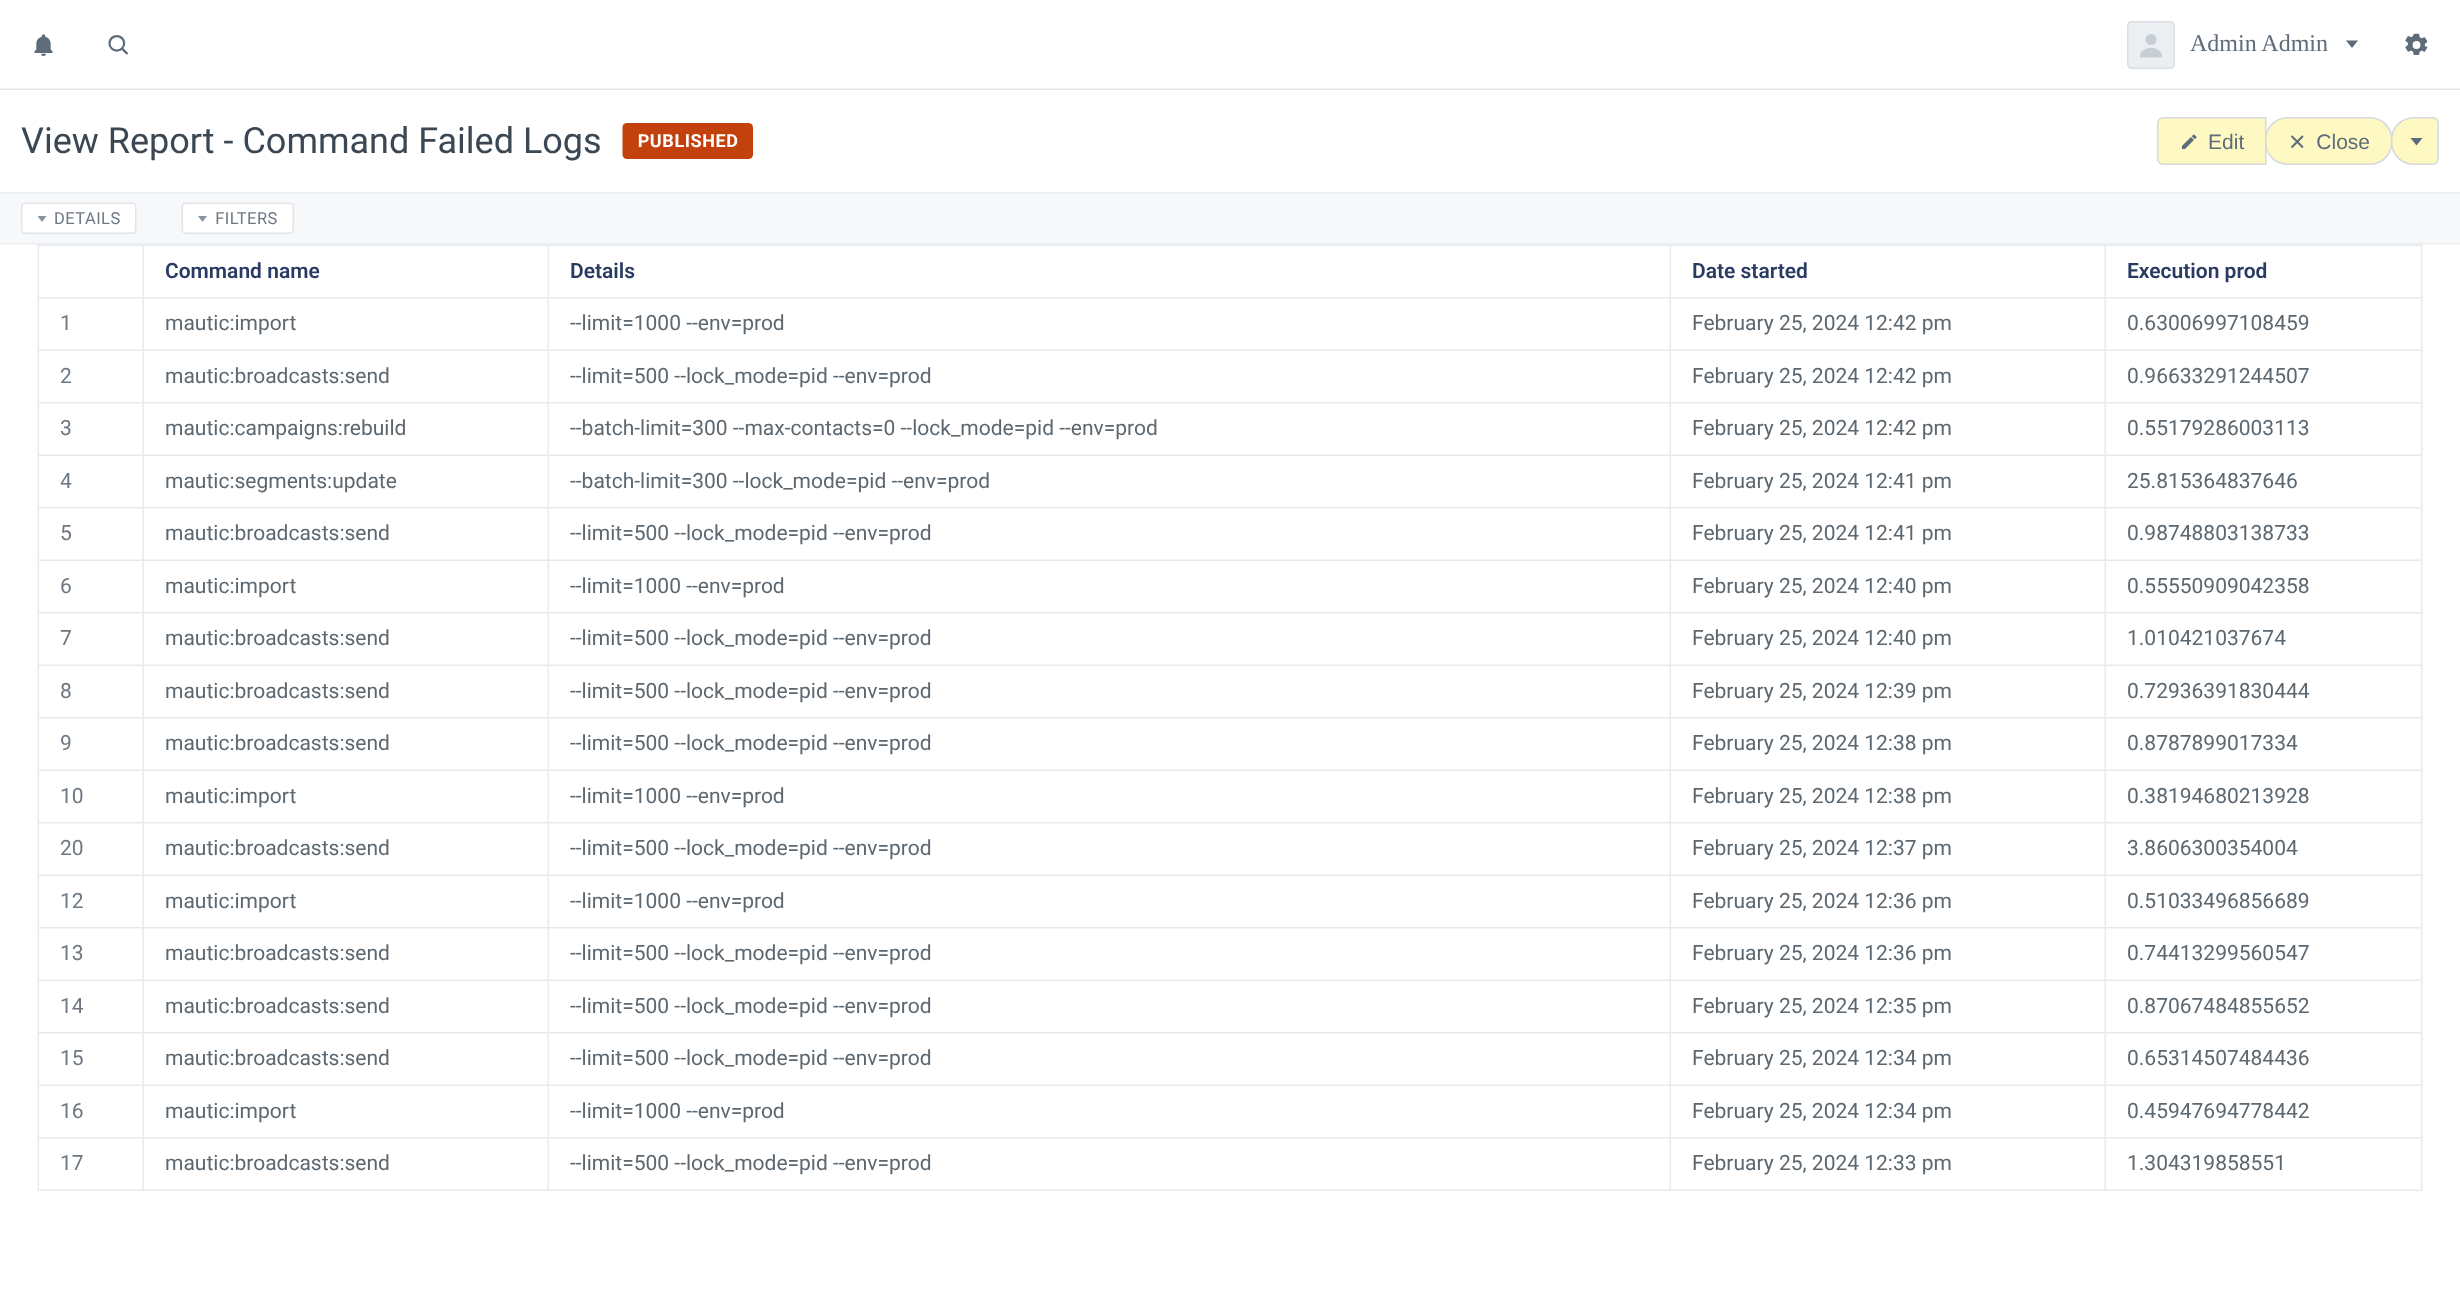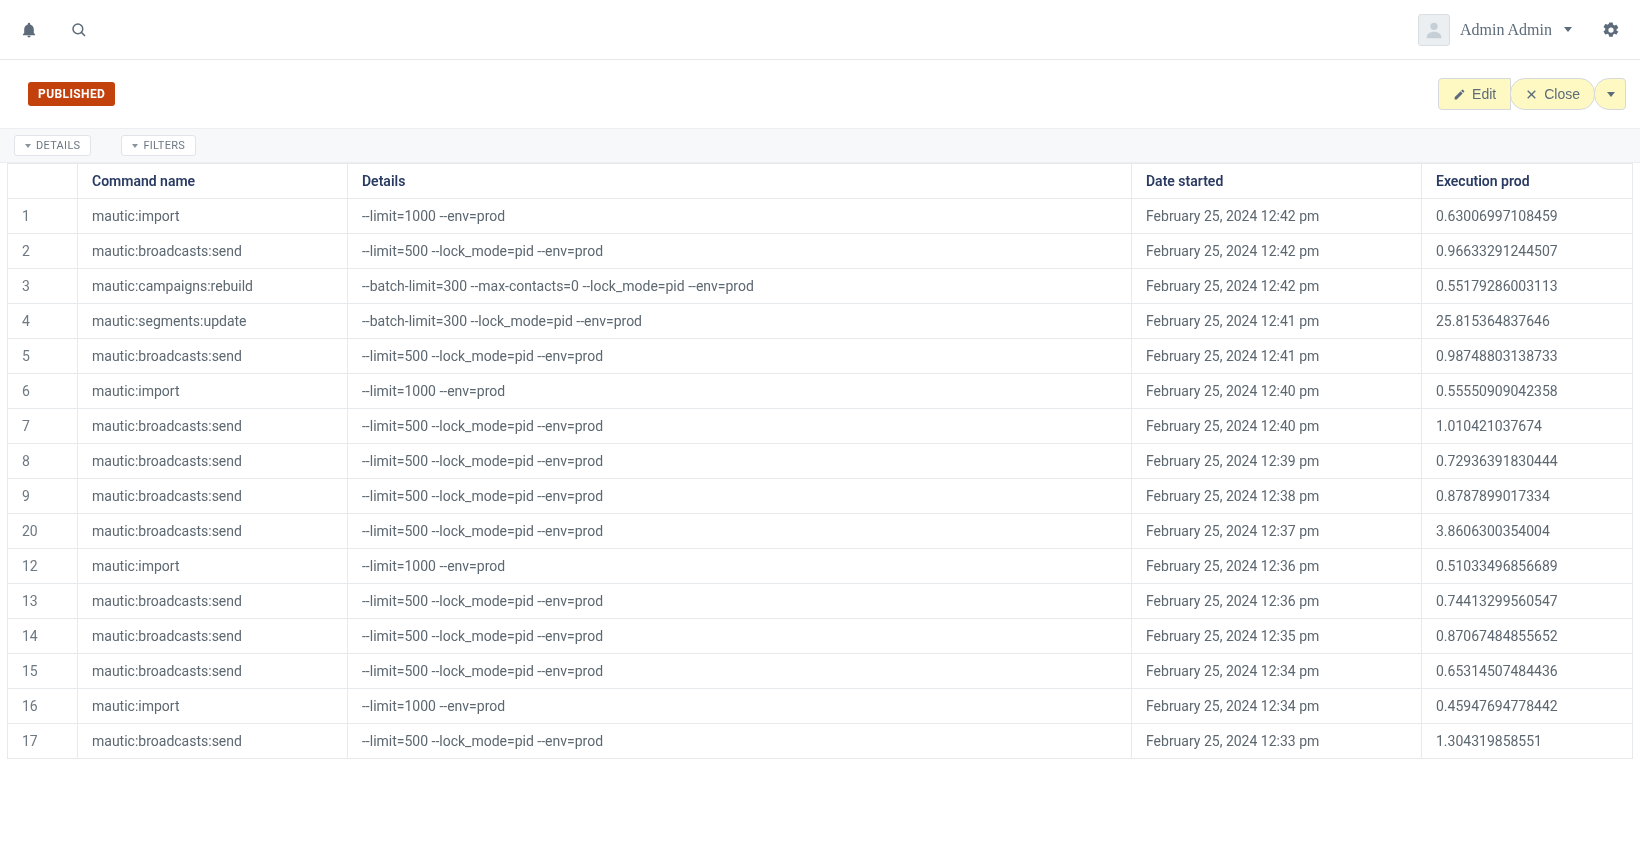--- a/index.html
+++ b/index.html
@@ -98,21 +98,21 @@
     color: #6c7884;
     cursor: pointer;
   }
   .subtab .tri {
     width: 0; height: 0;
     border-left: 3px solid transparent; border-right: 3px solid transparent;
     border-top: 4px solid #8a94a0;
   }
 
   
-  .table-wrap { padding: 0 7px 20px; }
+  .table-wrap { padding: 0 25px 20px; }
   table.grid {
     width: 100%;
     border-collapse: separate;
     border-spacing: 0;
     border: 1px solid #e7eaed;
     border-bottom: none;
   }
   table.grid th, table.grid td {
     border-bottom: 1px solid #e7eaed;
     border-right: 1px solid #e7eaed;
@@ -164,20 +164,21 @@
     <span class="caret-down"></span>
   </div>
   <span class="icon-btn gear">
     <svg viewBox="0 0 24 24" fill="currentColor">
         <path d="M19.4 13a7.8 7.8 0 0 0 .1-1 7.8 7.8 0 0 0-.1-1l2.1-1.6a.5.5 0 0 0 .1-.7l-2-3.4a.5.5 0 0 0-.6-.2l-2.5 1a7.6 7.6 0 0 0-1.7-1l-.4-2.6a.5.5 0 0 0-.5-.4h-4a.5.5 0 0 0-.5.4L9 4.1a7.6 7.6 0 0 0-1.7 1l-2.5-1a.5.5 0 0 0-.6.2l-2 3.4a.5.5 0 0 0 .1.7L4.4 10a7.8 7.8 0 0 0-.1 1 7.8 7.8 0 0 0 .1 1l-2.1 1.6a.5.5 0 0 0-.1.7l2 3.4a.5.5 0 0 0 .6.2l2.5-1a7.6 7.6 0 0 0 1.7 1l.4 2.6a.5.5 0 0 0 .5.4h4a.5.5 0 0 0 .5-.4l.4-2.6a7.6 7.6 0 0 0 1.7-1l2.5 1a.5.5 0 0 0 .6-.2l2-3.4a.5.5 0 0 0-.1-.7L19.4 13zM12 15.5A3.5 3.5 0 1 1 15.5 12 3.5 3.5 0 0 1 12 15.5z"></path>
       </svg>
   </span>
 </div>
 
 <div class="page-header">
+  <span class="page-title">View Report - Command Failed Logs</span>
   <span class="badge-published">PUBLISHED</span>
   <div class="page-header-spacer"></div>
   <div class="btn-group">
     <button class="btn">
       <svg viewBox="0 0 24 24" fill="none" stroke="currentColor" stroke-width="2">
           <path d="M3 17.25V21h3.75L17.8 9.94l-3.75-3.75L3 17.25zM20.7 7.04a1 1 0 0 0 0-1.41l-2.34-2.34a1 1 0 0 0-1.41 0L15 5.24l3.75 3.75 1.95-1.95z" fill="currentColor" stroke="none"></path>
         </svg>
       <span>Edit</span>
     </button>
     <button class="btn">
@@ -273,20 +274,27 @@
           <td class="col-exec">0.72936391830444</td>
         </tr>
         <tr>
           <td class="col-idx">9</td>
           <td class="col-cmd">mautic:broadcasts:send</td>
           <td class="col-det">--limit=500 --lock_mode=pid --env=prod</td>
           <td class="col-date">February 25, 2024 12:38 pm</td>
           <td class="col-exec">0.8787899017334</td>
         </tr>
         <tr>
+          <td class="col-idx">10</td>
+          <td class="col-cmd">mautic:import</td>
+          <td class="col-det">--limit=1000 --env=prod</td>
+          <td class="col-date">February 25, 2024 12:38 pm</td>
+          <td class="col-exec">0.38194680213928</td>
+        </tr>
+        <tr>
           <td class="col-idx">20</td>
           <td class="col-cmd">mautic:broadcasts:send</td>
           <td class="col-det">--limit=500 --lock_mode=pid --env=prod</td>
           <td class="col-date">February 25, 2024 12:37 pm</td>
           <td class="col-exec">3.8606300354004</td>
         </tr>
         <tr>
           <td class="col-idx">12</td>
           <td class="col-cmd">mautic:import</td>
           <td class="col-det">--limit=1000 --env=prod</td>

